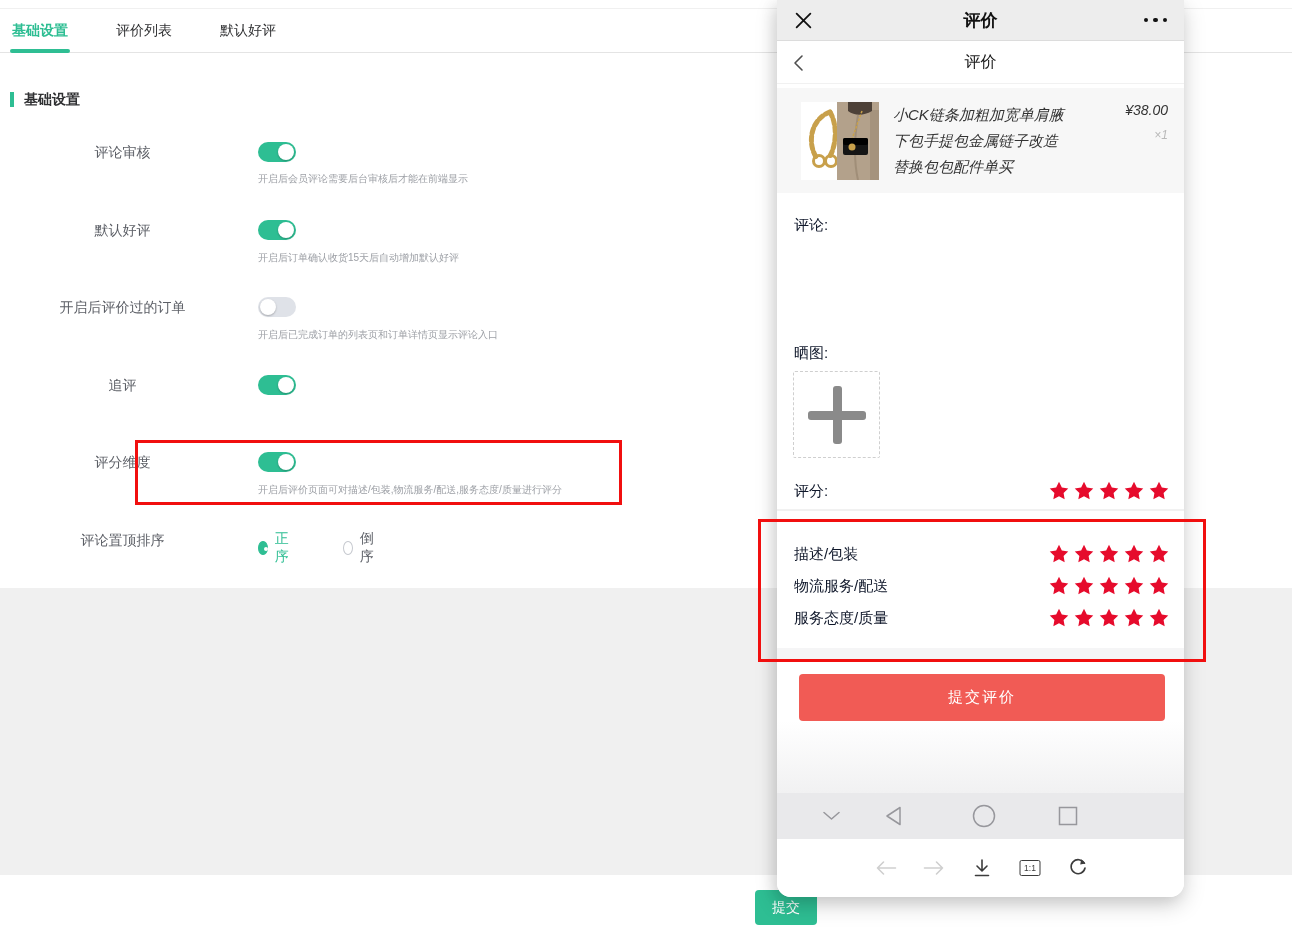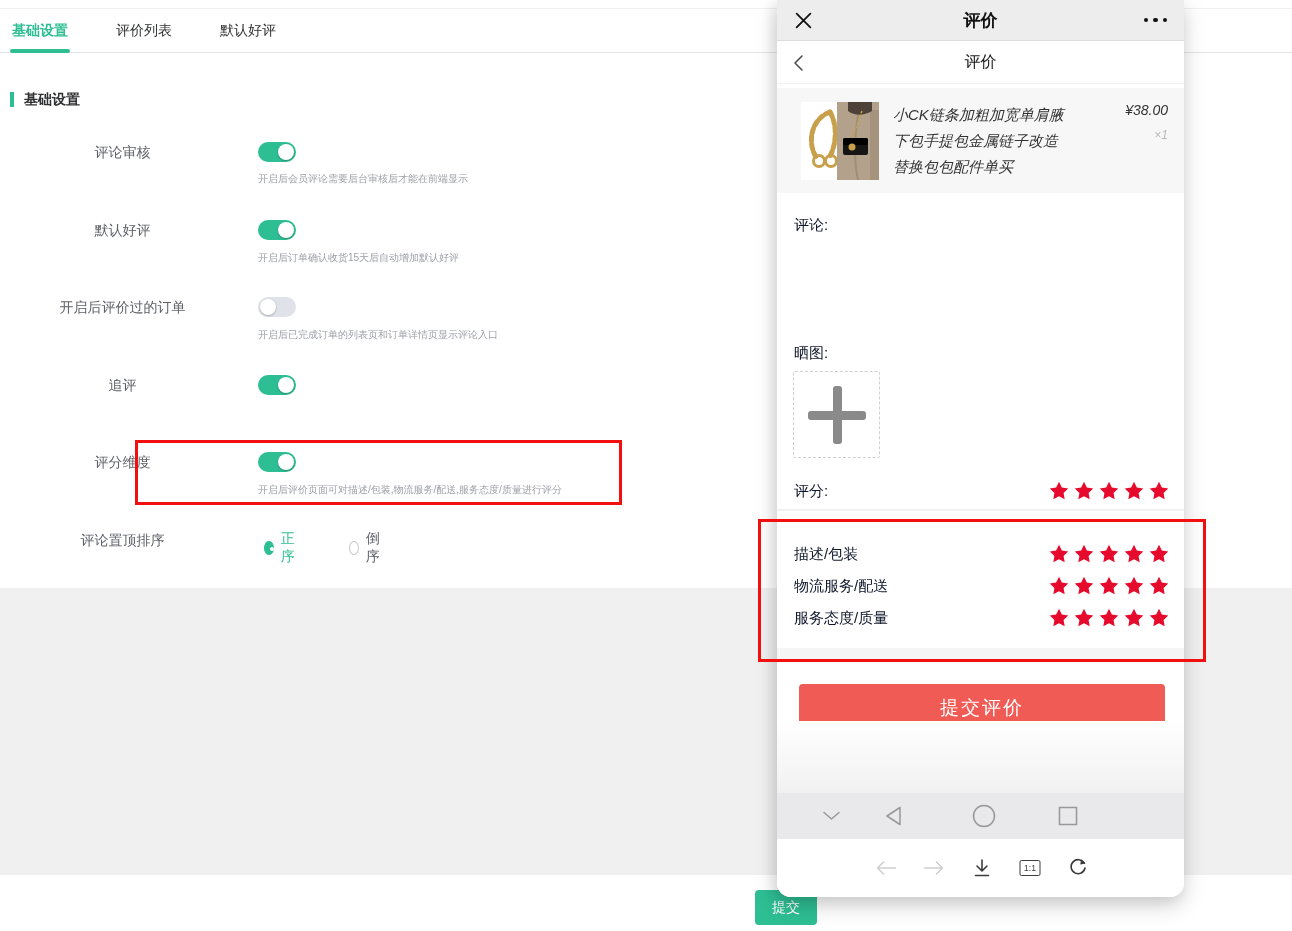--- a/index.html
+++ b/index.html
@@ -25,21 +25,21 @@
     font-size:14px; color:#5c5f66; line-height:21px; }
   .row-hint { position:absolute; left:258px; width:560px; font-size:10px; color:#9da0a6; }
 
   .toggle { position:absolute; left:258px; top:0; width:38px; height:20px; border-radius:10px;
     background:#dfe2e8; cursor:pointer; }
   .toggle .knob { position:absolute; top:2px; left:2px; width:16px; height:16px; border-radius:50%;
     background:#fff; box-shadow:0 1px 2px rgba(0,0,0,.25); }
   .toggle.on { background:#2ebe93; }
   .toggle.on .knob { left:auto; right:2px; }
 
-  .radio-group { position:absolute; left:264px; top:0; display:flex; align-items:flex-end; }
+  .radio-group { position:absolute; left:258px; top:0; display:flex; align-items:flex-end; }
   .radio { display:flex; align-items:center; cursor:pointer; }
   .radio .dot { width:14px; height:14px; border-radius:50%; border:1px solid #c6c9cf; background:#fff; }
   .radio .rlabel { font-size:14px; color:#5c5f66; margin-left:7px; }
   .radio.checked .dot { background:#2ebe93; border-color:#2ebe93; position:relative; }
   .radio.checked .dot::after { content:""; position:absolute; left:5px; top:5px; width:4px; height:4px;
     border-radius:50%; background:#fff; }
   .radio.checked .rlabel { color:#2ebe93; }
   .radio + .radio { margin-left:50px; }
 
   .gray-zone { position:absolute; top:588px; left:0; right:0; height:287px; background:#f0f0f0; }
@@ -91,22 +91,22 @@
   .upload .ph::after { content:""; position:absolute; left:25px; top:0; width:9px; height:58px;
     background:#8a8a8a; border-radius:3px; }
 
   .stars { position:absolute; right:14px; display:flex; gap:3px; cursor:pointer; }
   .stars svg { display:block; }
 
   .divider { position:absolute; left:0; right:0; top:509px; height:2px; background:#f1f1f1; }
   .gray-band { position:absolute; left:0; right:0; top:648px; height:14px; background:#f5f5f6; }
 
   .submit-review { position:absolute; left:22px; top:674px; width:366px; height:47px; border:none;
-    background:#f15b55; color:#fff; font-size:19px; border-radius:4px; cursor:pointer;
-    font-family:inherit; letter-spacing:2px;margin-top:10px; }
+    background:#f15b55; color:#fff; font-size:15px; border-radius:4px; cursor:pointer;
+    font-family:inherit; letter-spacing:2px; }
 
   .below-zone { position:absolute; left:0; right:0; top:721px; height:72px;
     background:linear-gradient(#ffffff,#f1f1f2); }
   .android-nav { position:absolute; left:0; right:0; top:793px; height:46px; background:#e9e9eb; }
   .android-nav .anicon { position:absolute; top:50%; transform:translateY(-50%); cursor:pointer; }
   .browser-bar { position:absolute; left:0; right:0; top:839px; height:58px; background:#fff; }
   .browser-bar .bicon { position:absolute; top:50%; transform:translate(-50%,-50%); cursor:pointer; }
   .scale-box { width:21px; height:16px; border:1.5px solid #3c3c3c; border-radius:2px;
     font-size:8.5px; color:#3c3c3c; display:flex; align-items:center; justify-content:center; }
 </style>

